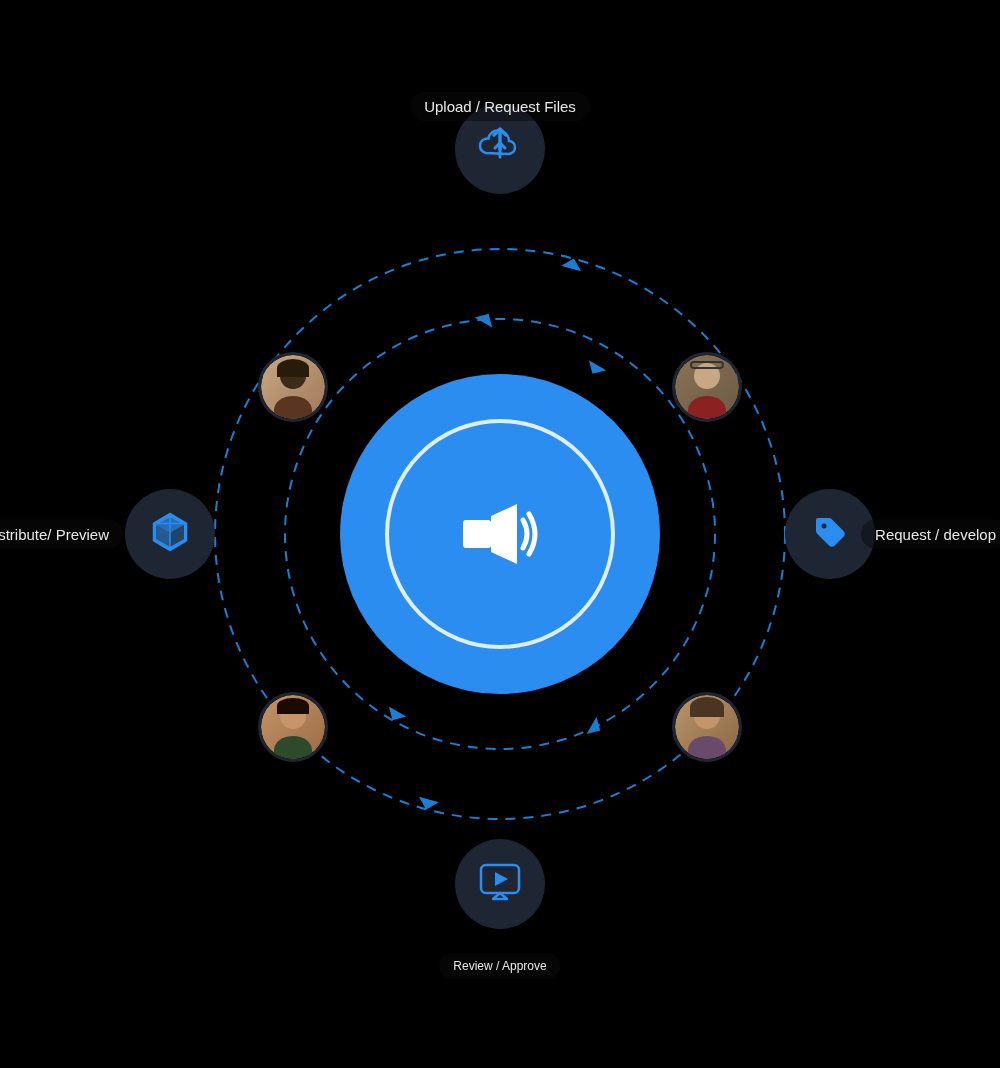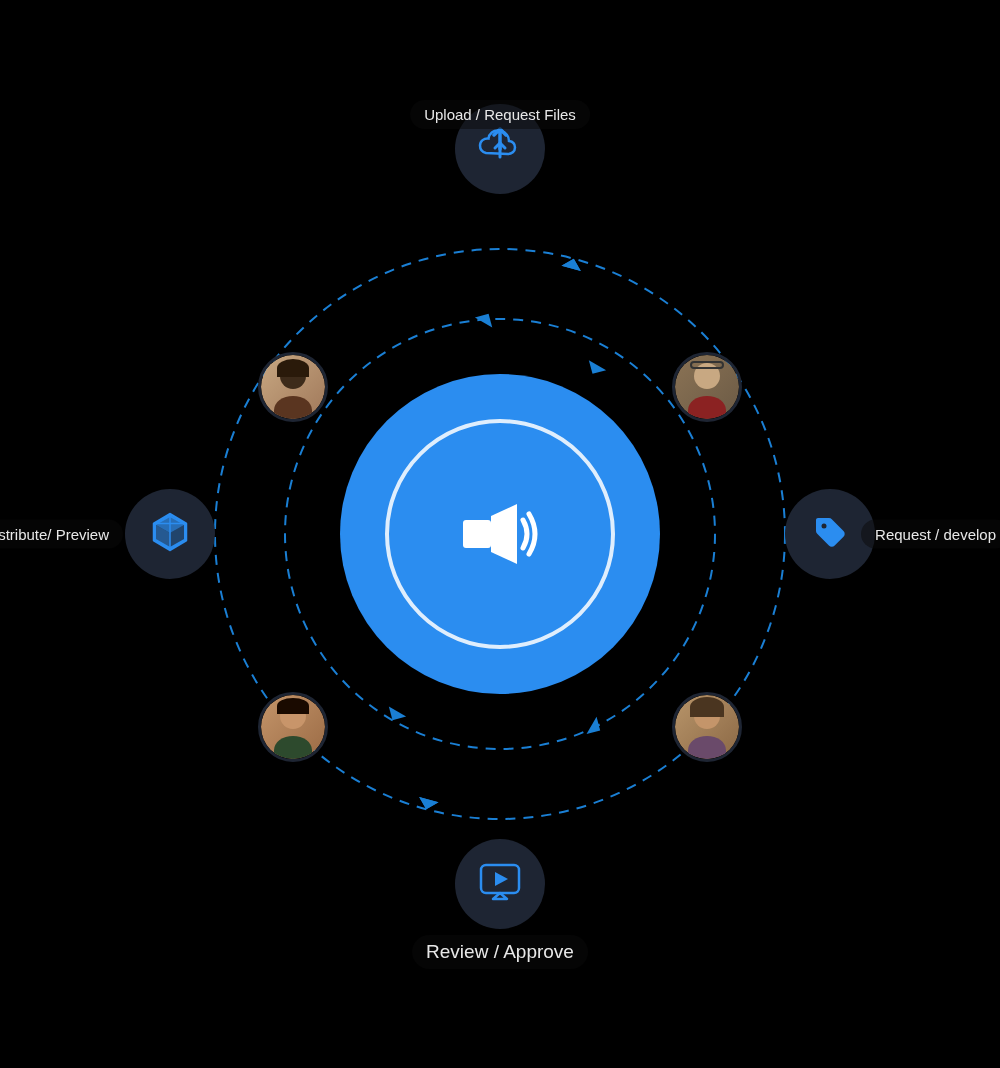--- a/index.html
+++ b/index.html
@@ -245,21 +245,21 @@
       <svg width="44" height="36" viewBox="0 0 44 36" fill="none">
         <path d="M22 2 L22 22 M16 8 L22 2 L28 8" stroke="#2b8df0" stroke-width="3.5" stroke-linecap="round" stroke-linejoin="round"></path>
         <path d="M12 28 C6 28 2 24 2 19 C2 14 6 10 11 10 C11.5 5.5 15.5 2 20 2" stroke="#2b8df0" stroke-width="0" fill="none"></path>
         <path d="M8 26 C4 25 2 22 2 18.5 C2 14 6 11 10.5 11.5 C11 6.5 15.5 3 20.5 3.5 C21.5 3.5 22.5 3.7 23.5 4 C28 5.5 31 9.5 31 14 C34.5 14.5 37 17 37 20.5 C37 24.5 33.5 27 30 27 Z" stroke="#2b8df0" stroke-width="2.5" fill="none" stroke-linecap="round"></path>
         <line x1="22" y1="16" x2="22" y2="30" stroke="#2b8df0" stroke-width="3" stroke-linecap="round"></line>
         <polyline points="17,21 22,16 27,21" stroke="#2b8df0" stroke-width="3" fill="none" stroke-linecap="round" stroke-linejoin="round"></polyline>
       </svg>
     </span>
   </div>
 
-  <div class="node-label label-upload" style="top:16px; left:50%; transform:translateX(-50%); font-size:15px;">
+  <div class="node-label label-upload" style="top:8px; left:50%; transform:translateX(-50%); font-size:15px;">
     <span>Upload / Request Files</span>
   </div>
 
   <div class="node node-large node-enrich" style="top:50%; right:15px; transform:translateY(-50%);">
     <span>
       <svg width="38" height="38" viewBox="0 0 38 38" fill="none">
         <path d="M8 8 L20 8 L32 20 L20 32 L8 20 Z" fill="#2b8df0" opacity="0"></path>
         <path d="M6 6 L19 6 C20 6 21 6.5 21.7 7.3 L33 18.5 C34.3 19.8 34.3 22 33 23.3 L23.3 33 C22 34.3 19.8 34.3 18.5 33 L7.3 21.7 C6.5 21 6 20 6 19 L6 8 C6 6.9 6.9 6 8 6 Z" fill="none" stroke="#2b8df0" stroke-width="0"></path>
         <path d="M5 5 L18 5 C19.1 5 20.1 5.4 20.8 6.2 L32.5 17.9 C34.1 19.5 34.1 22.1 32.5 23.7 L23.7 32.5 C22.1 34.1 19.5 34.1 17.9 32.5 L6.2 20.8 C5.4 20.1 5 19.1 5 18 L5 7 C5 5.9 5.9 5 7 5 Z" fill="#2b8df0"></path>
         <circle cx="13" cy="13" r="2.5" fill="#1e2533"></circle>
@@ -293,21 +293,21 @@
   <div class="node node-large node-review" style="bottom:55px; left:50%; transform:translateX(-50%);">
     <span>
       <svg width="44" height="40" viewBox="0 0 44 40" fill="none">
         <rect x="3" y="3" width="38" height="28" rx="5" ry="5" fill="none" stroke="#2b8df0" stroke-width="2.5"></rect>
         <path d="M15 37 L22 31 L29 37 Z" fill="none" stroke="#2b8df0" stroke-width="2.5" stroke-linejoin="round"></path>
         <path d="M17 10 L17 24 L30 17 Z" fill="#2b8df0"></path>
       </svg>
     </span>
   </div>
 
-  <div class="node-label" style="position:absolute; bottom:15px; left:50%; transform:translateX(-50%); font-size:19px;">
+  <div class="node-label" style="position:absolute; bottom:5px; left:50%; transform:translateX(-50%); font-size:12px;">
     <span>Review / Approve</span>
   </div>
 
   <div class="avatar-node avatar-size avatar-top-left" style="top:268px; left:148px;">
     <div class="avatar-person person1">
       <div class="person-head" style="background: #3d2b1a; top:8px; width:26px; height:26px;"></div>
 
       <div style="position:absolute; top:4px; left:50%; transform:translateX(-50%); width:32px; height:18px; border-radius:50% 50% 0 0; background:#2a1a0a;"></div>
       <div class="person-body" style="background: #5a3520;"></div>
     </div>

